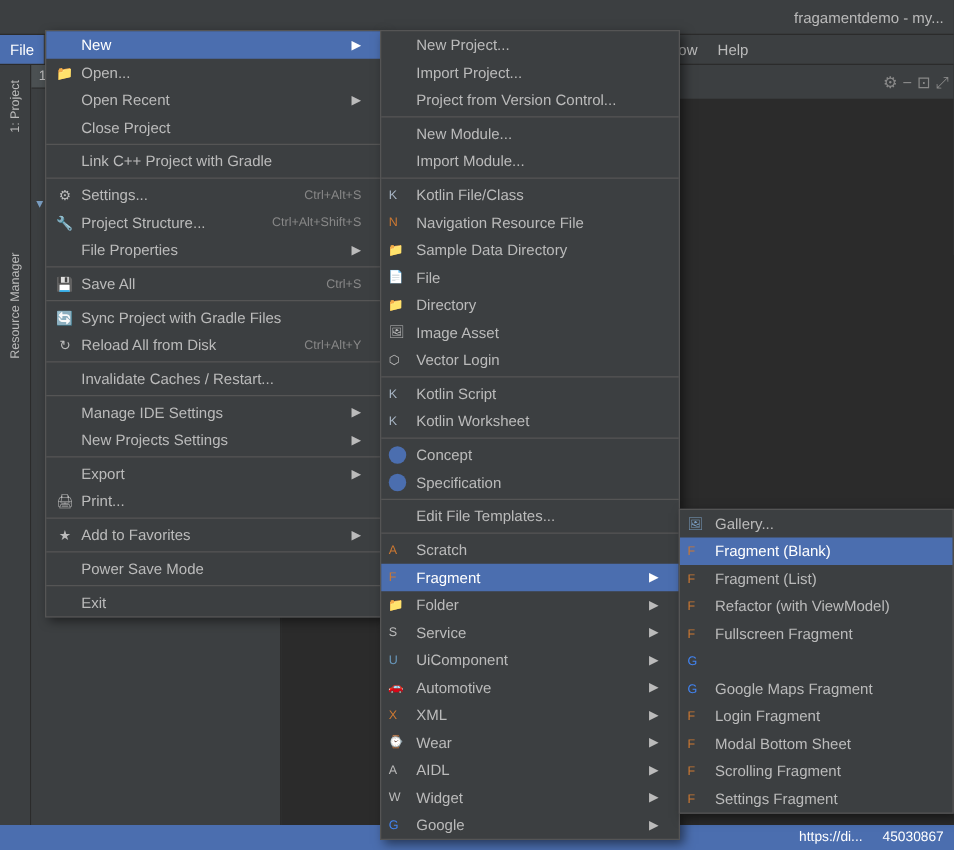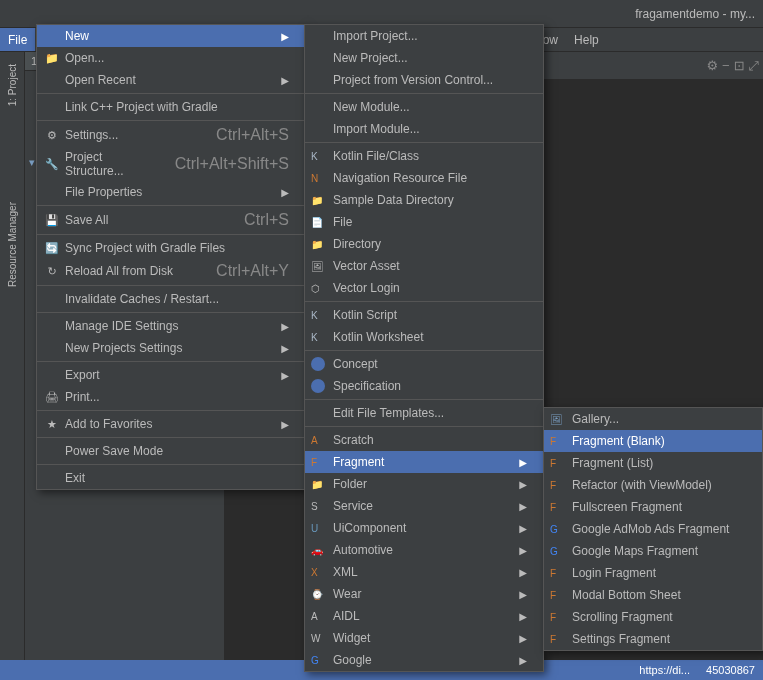--- a/index.html
+++ b/index.html
@@ -127,21 +127,21 @@
       color: #ffffff;
     }
     .menu-item.separator {
       border-top: 1px solid #555555;
       padding: 0;
       min-height: 1px;
       margin: 2px 0;
     }
     .menu-item .shortcut {
       color: #888888;
-      font-size: 16px;
+      font-size: 10px;
       margin-left: 16px;
     }
     .menu-item .arrow {
       font-size: 10px;
       margin-left: 8px;
     }
     .menu-item .icon-area {
       position: absolute;
       left: 6px;
       width: 18px;
@@ -354,20 +354,24 @@
   </div>
   <div class="menu-item">
     <span class="icon-area">📁</span>
     <span>Open...</span>
   </div>
   <div class="menu-item">
     <span class="icon-area"></span>
     <span>Open Recent</span>
     <span class="arrow">▶</span>
   </div>
+  <div class="menu-item">
+    <span class="icon-area"></span>
+    <span>Close Project</span>
+  </div>
   <div class="menu-item separator"></div>
   <div class="menu-item">
     <span class="icon-area"></span>
     <span>Link C++ Project with Gradle</span>
   </div>
   <div class="menu-item separator"></div>
   <div class="menu-item">
     <span class="icon-area">⚙</span>
     <span>Settings...</span>
     <span class="shortcut">Ctrl+Alt+S</span>
@@ -437,24 +441,24 @@
   </div>
   <div class="menu-item separator"></div>
   <div class="menu-item">
     <span class="icon-area"></span>
     <span>Exit</span>
   </div>
 </div>
 
 <div class="menu-new">
   <div class="menu-item">
+    <span>New Project...</span>
+  </div>
+  <div class="menu-item">
     <span>Import Project...</span>
-  </div>
-  <div class="menu-item">
-    <span>New Project...</span>
   </div>
   <div class="menu-item">
     <span>Project from Version Control...</span>
   </div>
   <div class="menu-item separator"></div>
   <div class="menu-item">
     <span>New Module...</span>
   </div>
   <div class="menu-item">
     <span>Import Module...</span>
@@ -475,21 +479,21 @@
   <div class="menu-item">
     <span style="position:absolute;left:6px;font-size:10px;">📄</span>
     <span>File</span>
   </div>
   <div class="menu-item">
     <span style="position:absolute;left:6px;font-size:10px;color:#7a9ec2;">📁</span>
     <span>Directory</span>
   </div>
   <div class="menu-item">
     <span style="position:absolute;left:6px;font-size:10px;">🖼</span>
-    <span>Vector Asset</span>
+    <span>Image Asset</span>
   </div>
   <div class="menu-item">
     <span style="position:absolute;left:6px;font-size:10px;">⬡</span>
     <span>Vector Login</span>
   </div>
   <div class="menu-item separator"></div>
   <div class="menu-item">
     <span style="position:absolute;left:6px;font-size:10px;color:#a9b7c6;">K</span>
     <span>Kotlin Script</span>
   </div>
@@ -584,21 +588,20 @@
   <div class="menu-item">
     <span style="position:absolute;left:6px;font-size:10px;color:#cc7832;">F</span>
     <span>Refactor (with ViewModel)</span>
   </div>
   <div class="menu-item">
     <span style="position:absolute;left:6px;font-size:10px;color:#cc7832;">F</span>
     <span>Fullscreen Fragment</span>
   </div>
   <div class="menu-item">
     <span style="position:absolute;left:6px;font-size:10px;color:#4285f4;">G</span>
-    <span>Google AdMob Ads Fragment</span>
   </div>
   <div class="menu-item">
     <span style="position:absolute;left:6px;font-size:10px;color:#4285f4;">G</span>
     <span>Google Maps Fragment</span>
   </div>
   <div class="menu-item">
     <span style="position:absolute;left:6px;font-size:10px;color:#cc7832;">F</span>
     <span>Login Fragment</span>
   </div>
   <div class="menu-item">

